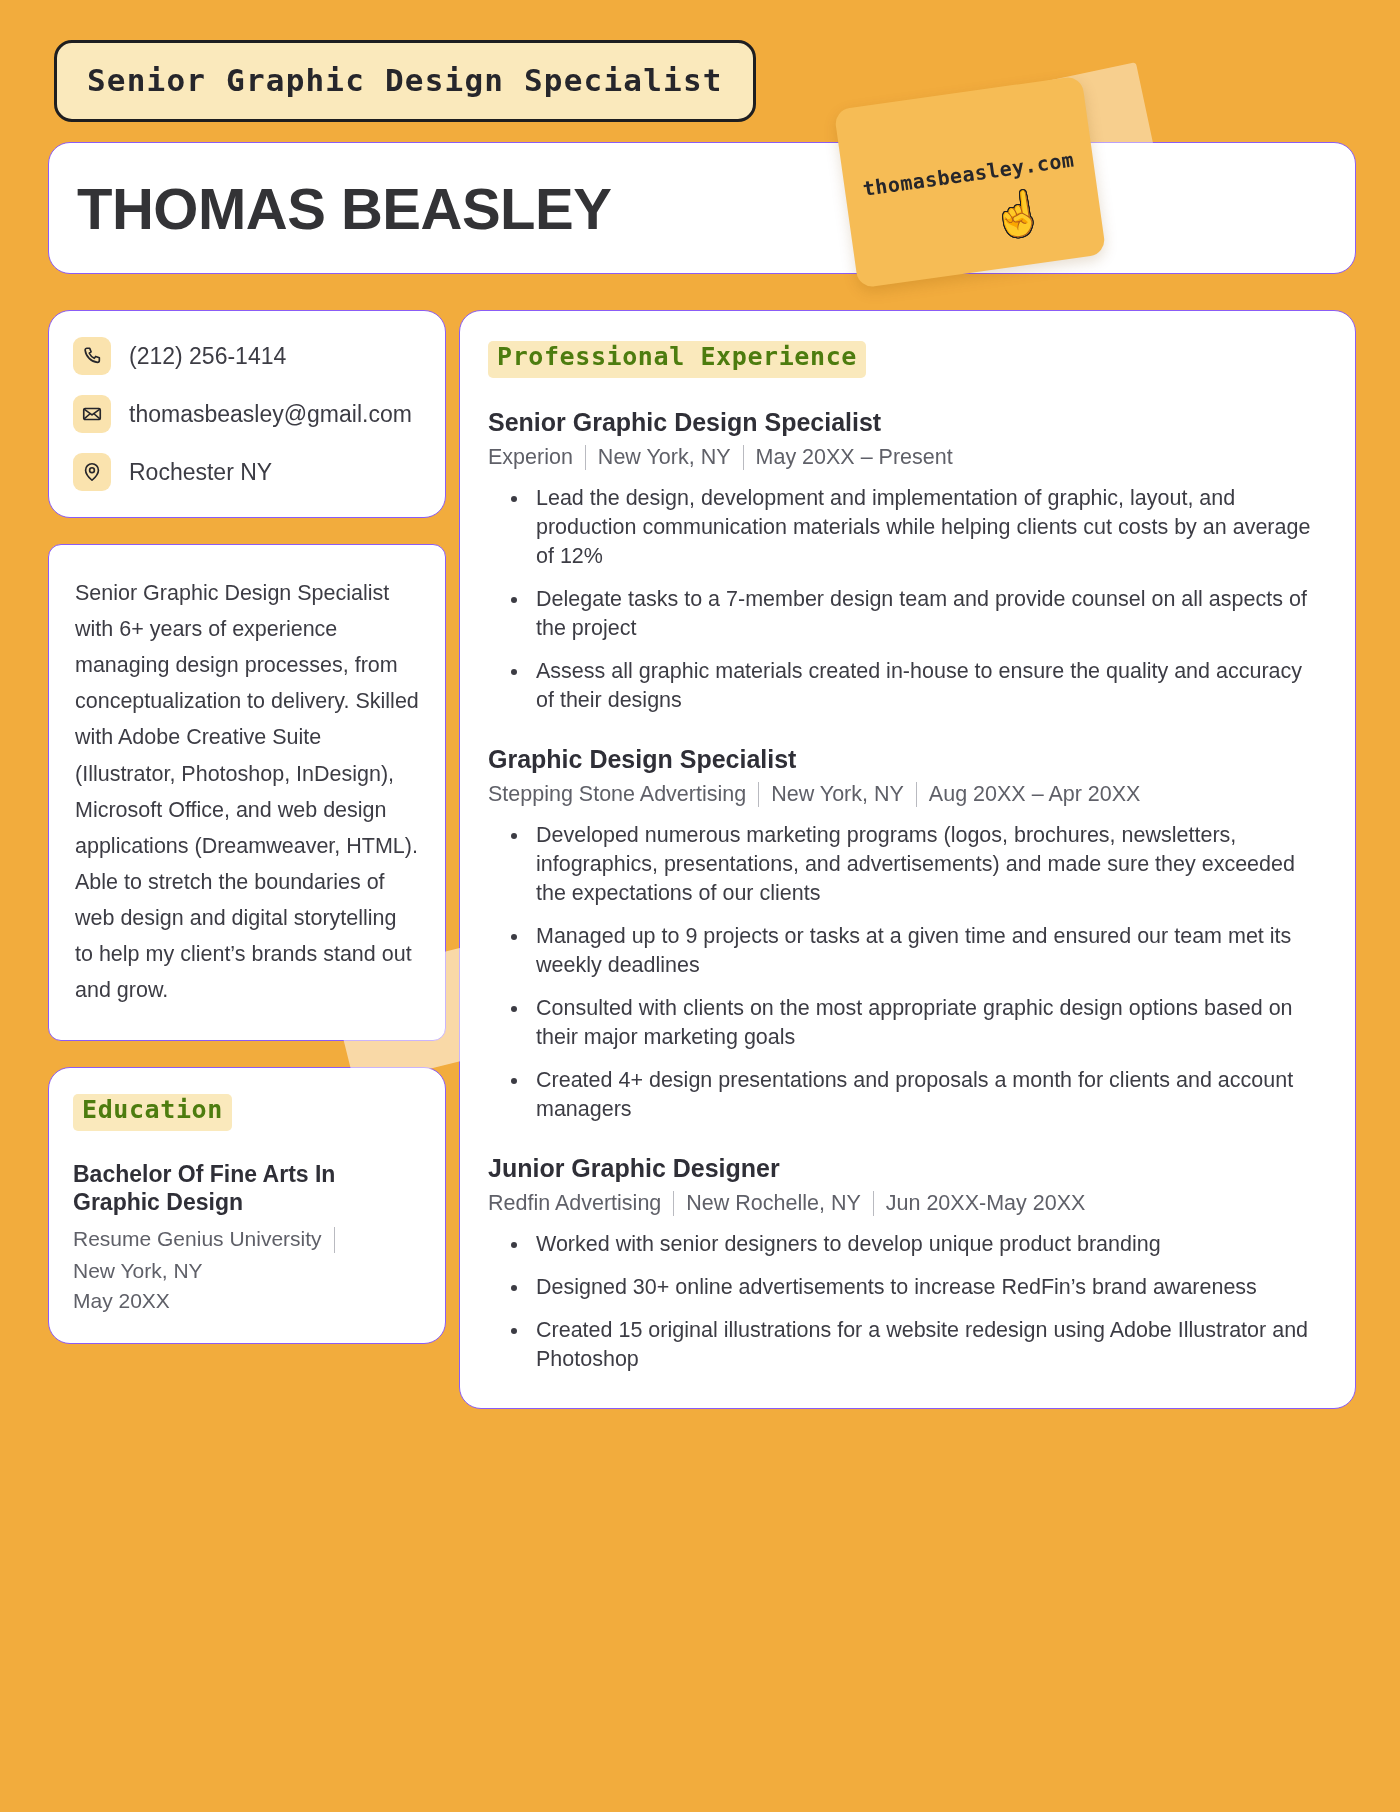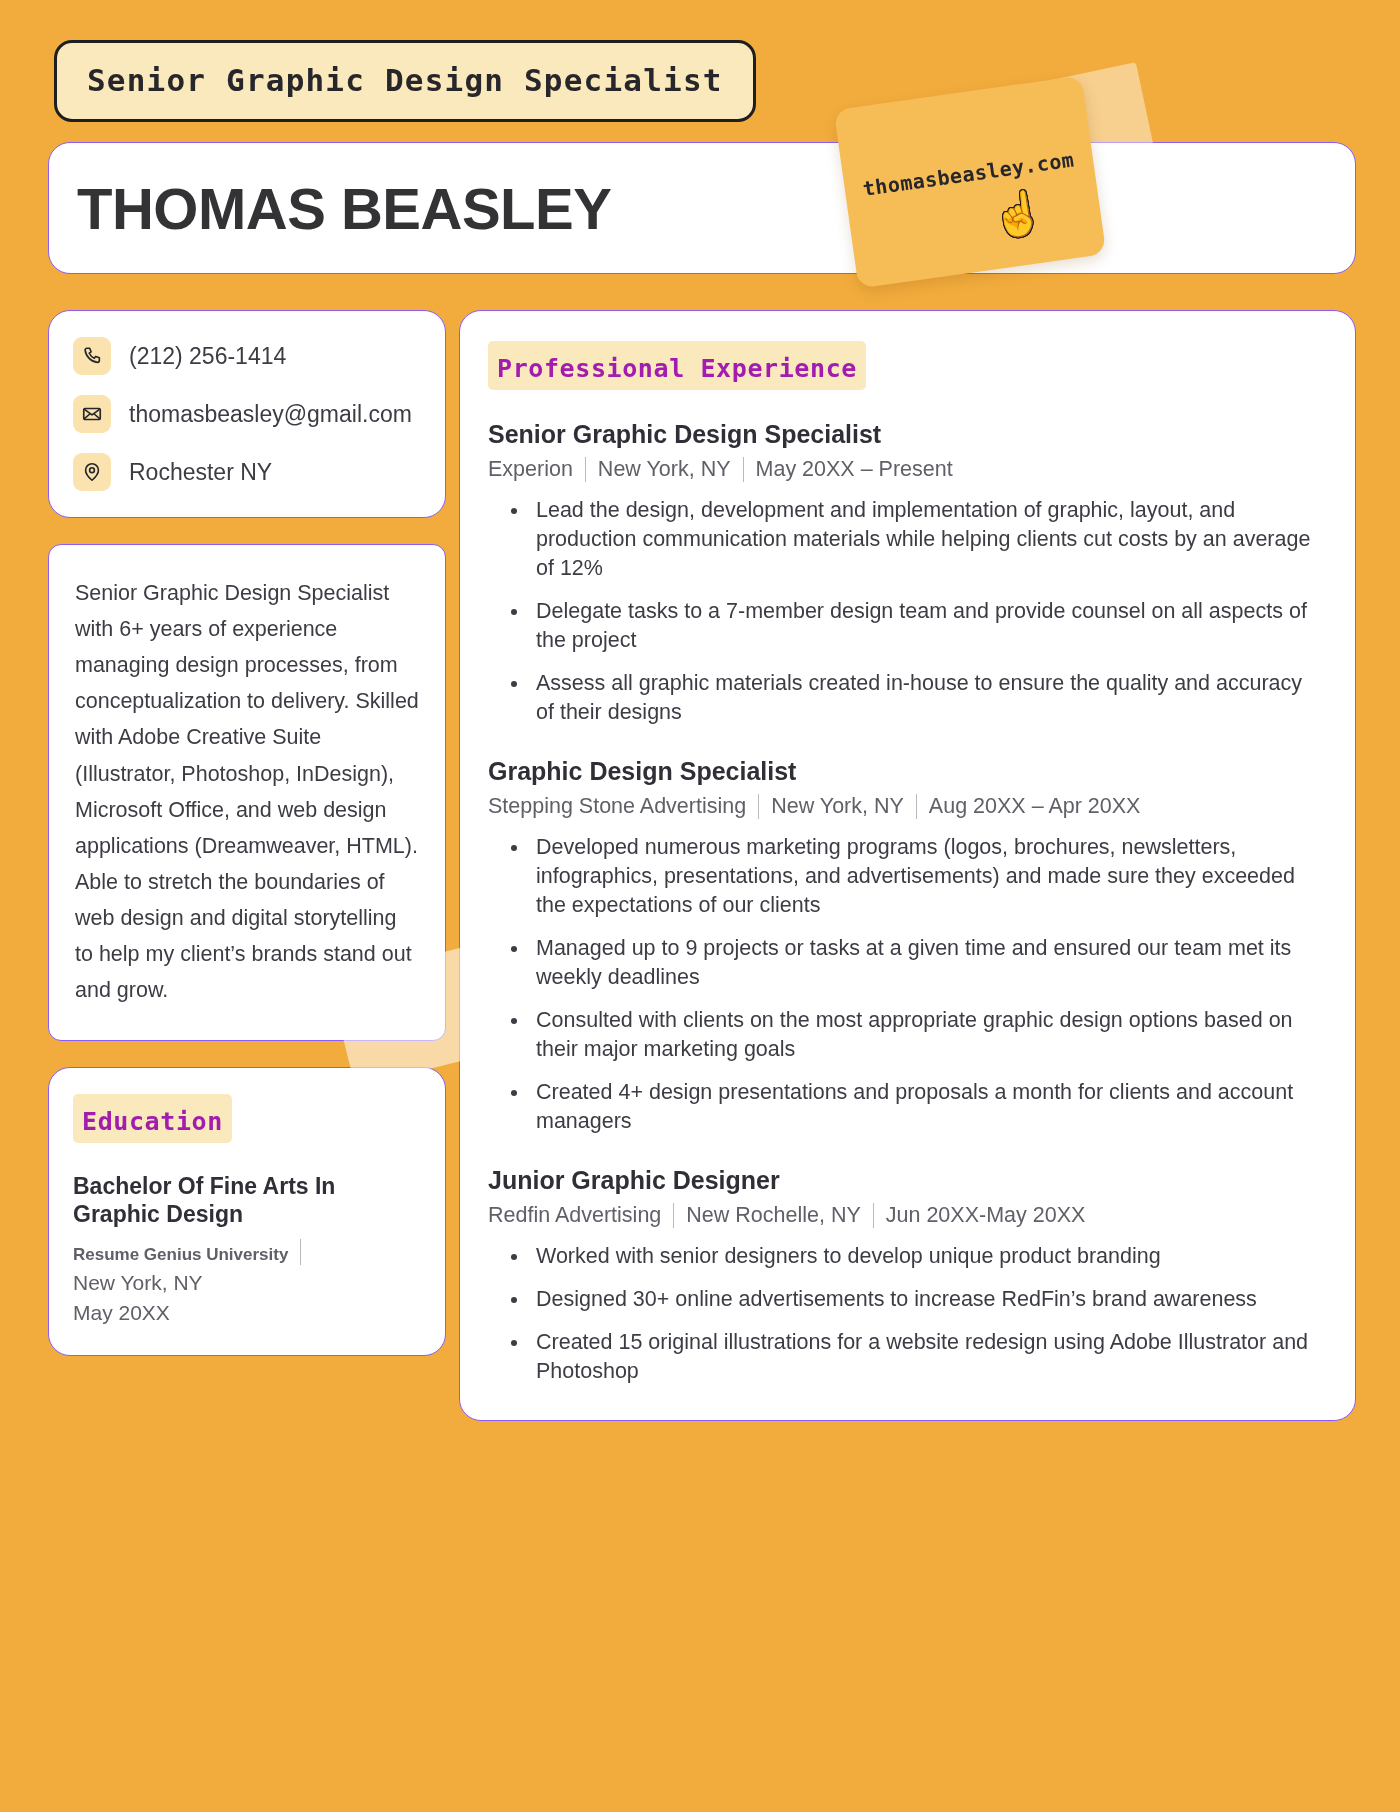--- a/index.html
+++ b/index.html
@@ -165,49 +165,48 @@
     font-size: 21.5px;
     line-height: 1.68;
     color: #3c3c44;
   }
 
   
   .sec-head {
     display: inline-block;
     background: #fae9bc;
     border-radius: 5px;
-    padding: 13px 9px 7px 9px;
+    padding: 1px 9px 7px 9px;
     font-family: "DejaVu Sans Mono", monospace;
     font-weight: bold;
     font-size: 25px;
     letter-spacing: .6px;
-    color: #a21caf;
+    color: #4d7c0f;
   }
 
   
   .edu-card {
     margin-top: 26px;
     padding: 26px 26px 30px 24px;
     overflow: hidden;
   }
   .edu-degree {
     margin-top: 30px;
     font-size: 23px;
     font-weight: bold;
     color: #2f2f37;
     line-height: 1.2;
     max-width: 330px;
   }
   .edu-line {
     margin-top: 10px;
-    font-size: 17px;
+    font-size: 21px;
     color: #5f6068;
     display: flex;
-    align-items: flex-end;
-    font-weight: bold;
+    align-items: flex-start;
   }
   .edu-line .bar {
     display: inline-block;
     width: 1px;
     height: 26px;
     background: #b9bac0;
     margin-left: 12px;
   }
   .edu-sub {
     margin-top: 6px;

